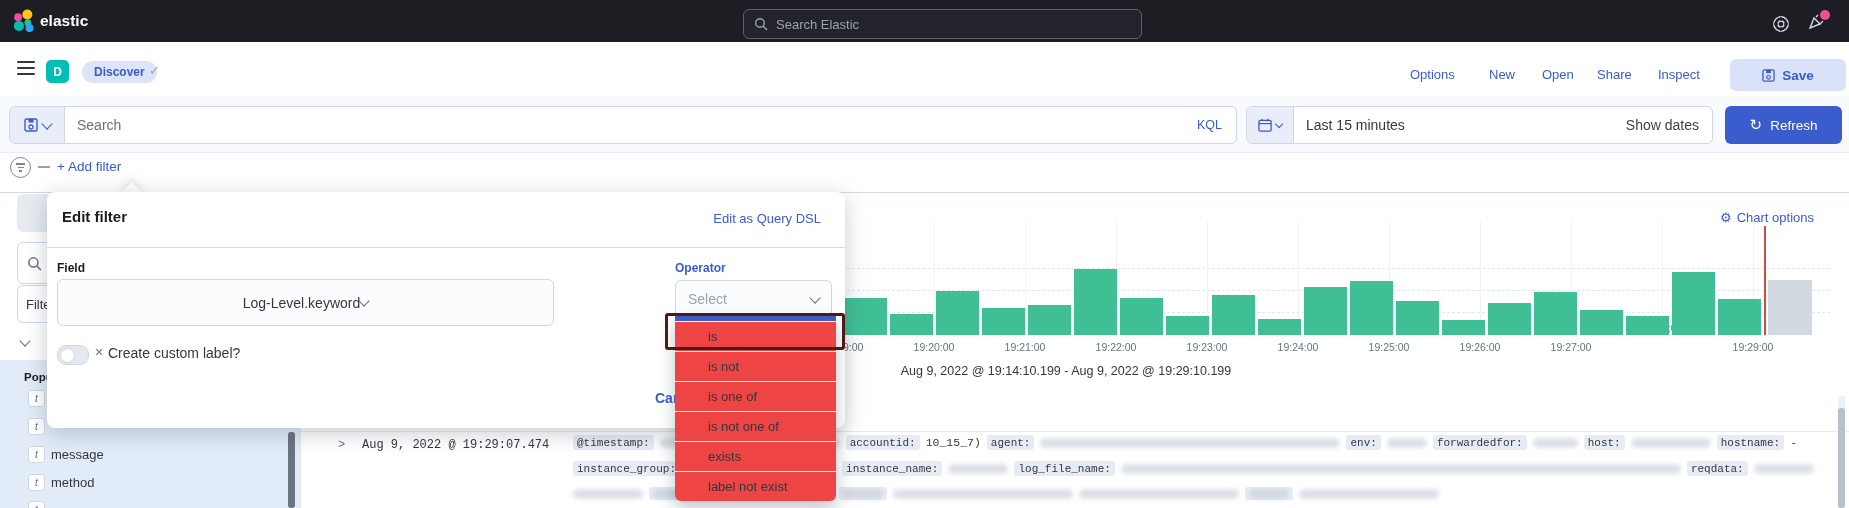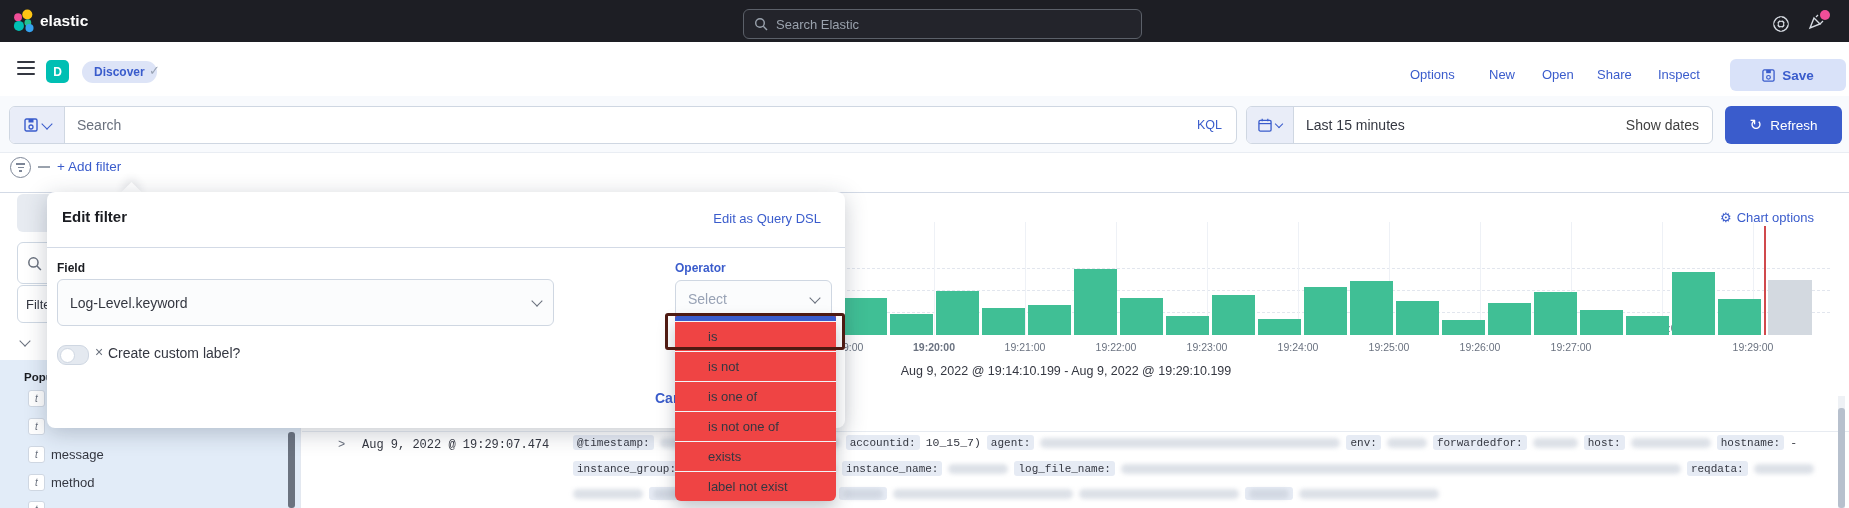--- a/index.html
+++ b/index.html
@@ -183,21 +183,21 @@
   <div class="abs" style="left:288px;top:432px;width:7px;height:76px;background:#6b7380;border-radius:3px;"></div>
   <div class="abs" style="left:300px;top:193px;width:1px;height:315px;background:#e3e8f0;"></div>
 
   <div id="chart-layer">
       <div class="hgrid" style="top: 268px;"></div>
       <div class="hgrid" style="top: 290px;"></div>
       <div class="hgrid" style="top: 312px;"></div>
       <div class="vgrid" style="left: 843px; top: 222px; height: 113px;"></div>
       <div class="tick" style="left: 843px; top: 341px;">19:19:00</div>
       <div class="vgrid" style="left: 934px; top: 222px; height: 113px;"></div>
-      <div class="tick" style="left: 934px; top: 341px; font-weight: bold;">19:20:00</div>
+      <div class="tick" style="left: 934px; top: 341px;">19:20:00</div>
       <div class="vgrid" style="left: 1025px; top: 222px; height: 113px;"></div>
       <div class="tick" style="left: 1025px; top: 341px;">19:21:00</div>
       <div class="vgrid" style="left: 1116px; top: 222px; height: 113px;"></div>
       <div class="tick" style="left: 1116px; top: 341px;">19:22:00</div>
       <div class="vgrid" style="left: 1207px; top: 222px; height: 113px;"></div>
       <div class="tick" style="left: 1207px; top: 341px;">19:23:00</div>
       <div class="vgrid" style="left: 1298px; top: 222px; height: 113px;"></div>
       <div class="tick" style="left: 1298px; top: 341px;">19:24:00</div>
       <div class="vgrid" style="left: 1389px; top: 222px; height: 113px;"></div>
       <div class="tick" style="left: 1389px; top: 341px;">19:25:00</div>
@@ -244,21 +244,21 @@
   <div id="doc-lines"></div>
   <div class="abs" style="left:1838px;top:396px;width:7px;height:112px;background:#eef1f5;"></div>
   <div class="abs" style="left:1838px;top:408px;width:7px;height:100px;background:#b7c0cd;border-radius:3px;"></div>
 
   <div class="abs poparrow"></div>
   <div class="abs popover">
     <div class="abs" style="left:15px;top:16px;font-size:15px;font-weight:bold;color:#1a1c21;">Edit filter</div>
     <a class="abs" style="right:24px;top:19px;font-size:13px;color:#3a5ccc;">Edit as Query DSL</a>
     <div class="abs" style="left:0;top:55px;width:798px;height:1px;background:#d3dae6;"></div>
     <div class="abs lab" style="left:10px;top:69px;">Field</div>
-    <div class="abs euiinput" style="left:10px;top:87px;width:497px;height:47px;padding:12px 12px;justify-content:space-between;">
+    <div class="abs euiinput" style="left:10px;top:87px;width:497px;height:47px;padding:12px 12px;justify-content:center;">
       <span>Log-Level.keyword</span>
       <span class="chev" style="color:#69707d;margin-top:-3px;"></span>
     </div>
     <div class="abs lab" style="left:628px;top:69px;color:#3a5ccc;">Operator</div>
     <div class="abs euiinput" style="left:628px;top:88px;width:157px;height:38px;padding:0 12px;justify-content:space-between;">
       <span style="color:#98a2b5;">Select</span>
       <span class="chev" style="color:#69707d;margin-top:-3px;"></span>
     </div>
     <div class="abs" style="left:10px;top:153px;width:30px;height:18px;border-radius:9px;background:#e4e9f0;border:1px solid #cfd7e2;">
       <div style="width:13px;height:13px;border-radius:50%;background:#fff;border:1px solid #cfd7e2;margin:1.5px 0 0 1.5px;"></div>

